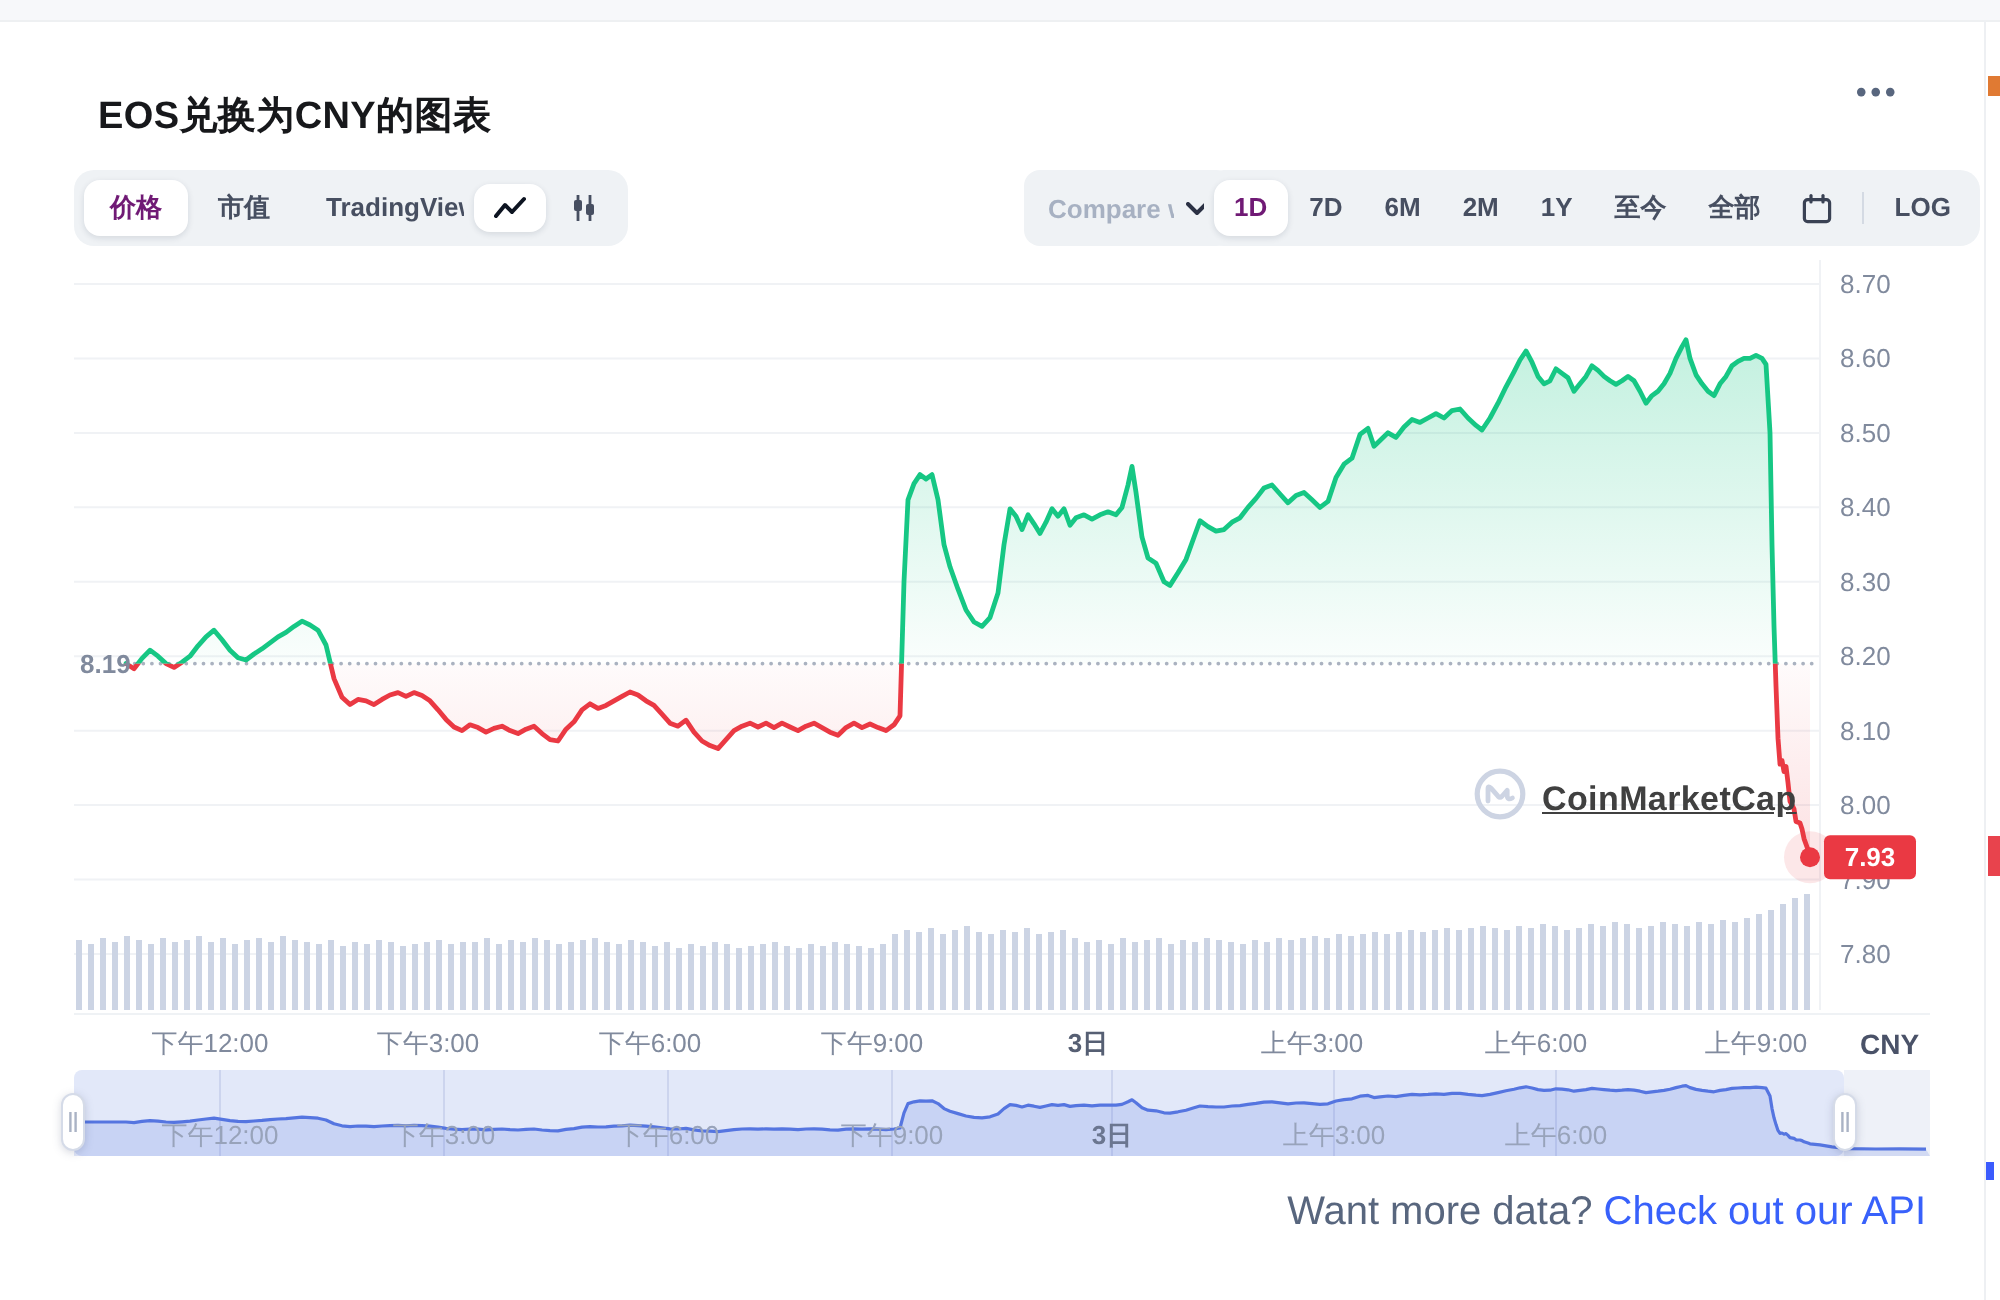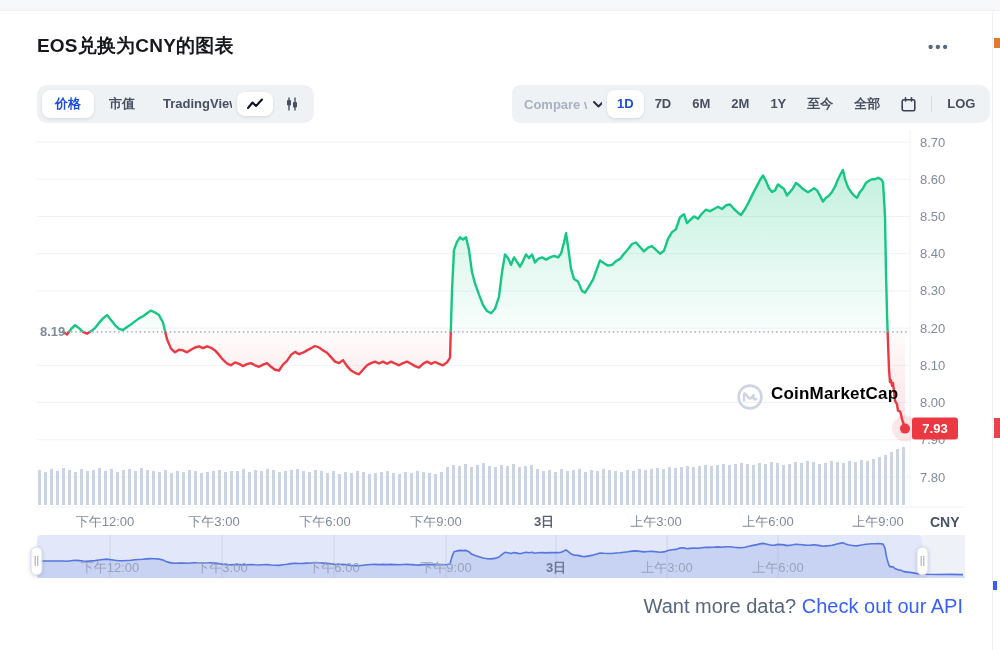--- a/index.html
+++ b/index.html
@@ -16,46 +16,46 @@
   .frag.blue{left:993px;top:581px;width:4px;height:9px;background:#3b5bfd;}
 
   .page-title{position:absolute;left:37px;top:33px;font-size:19px;font-weight:700;color:#17181b;letter-spacing:.2px;}
   .more-btn{position:absolute;left:928px;top:38px;font-size:15px;letter-spacing:2px;color:#58667e;cursor:pointer;font-weight:700;}
 
   .toolbar{position:absolute;left:0;top:85px;width:1000px;height:38px;}
   .pillgroup{position:absolute;display:flex;align-items:center;background:#eff2f5;border-radius:10px;height:38px;padding:0 5px;box-sizing:border-box;gap:2px;}
   .pg-tabs{left:37px;}
   .pg-types{left:232px;}
   .pillgroup .pill{border:none;background:transparent;border-radius:8px;padding:6px 13px;font-size:13px;font-weight:700;color:#474f61;cursor:pointer;font-family:inherit;line-height:16px;}
-  .pillgroup .pill.active{background:#fff;color:#1d4ed8;box-shadow:0 1px 3px rgba(20,30,60,.12);}
+  .pillgroup .pill.active{background:#fff;color:#701a75;box-shadow:0 1px 3px rgba(20,30,60,.12);}
   .pillgroup .pill.icon-pill{padding:6px 10px;display:flex;align-items:center;}
   .compare-btn{position:absolute;left:512px;display:flex;align-items:center;background:#eff2f5;border:none;border-radius:8px;height:38px;padding:0 12px;cursor:pointer;gap:6px;font-family:inherit;}
   .compare-btn .lbl{font-size:13px;font-weight:700;color:#a7b1c2;max-width:63px;overflow:hidden;white-space:nowrap;display:inline-block;text-align:left;}
   .pg-ranges{left:602px;gap:1px;}
   .pg-ranges .pill{padding:6px 10px;}
   .vdivider{width:1px;height:16px;background:#d4dae3;margin:0 4px;}
 
-  .watermark{position:absolute;left:737px;top:384px;display:flex;align-items:flex-start;gap:8px;color:#000000;}
+  .watermark{position:absolute;left:737px;top:384px;display:flex;align-items:flex-end;gap:8px;color:#404040;text-decoration:underline;}
   .watermark .wm-text{font-size:17px;font-weight:700;letter-spacing:.2px;}
 
   .footer{position:absolute;right:37px;top:595px;font-size:20px;color:#58667e;}
   .footer a{color:#3861fb;text-decoration:none;cursor:pointer;}
 
   svg text{font-family:"Liberation Sans","DejaVu Sans",sans-serif;}
 </style>
 </head>
 <body>
 
 <div class="topstrip"></div>
 <div class="card-edge"></div>
 <div class="frag orange"></div>
 <div class="frag red"></div>
 <div class="frag blue"></div>
 
-<h1 class="page-title" style="margin:0;">EOS兑换为CNY的图表</h1>
+<h1 class="page-title" style="margin:12px;">EOS兑换为CNY的图表</h1>
 <div class="more-btn">•••</div>
 
 <div class="toolbar">
   <div class="pillgroup pg-tabs">
     <button class="pill active">价格</button>
     <button class="pill">市值</button>
     <button class="pill">TradingView</button>
   </div>
   <div class="pillgroup pg-types">
     <button class="pill icon-pill active">

